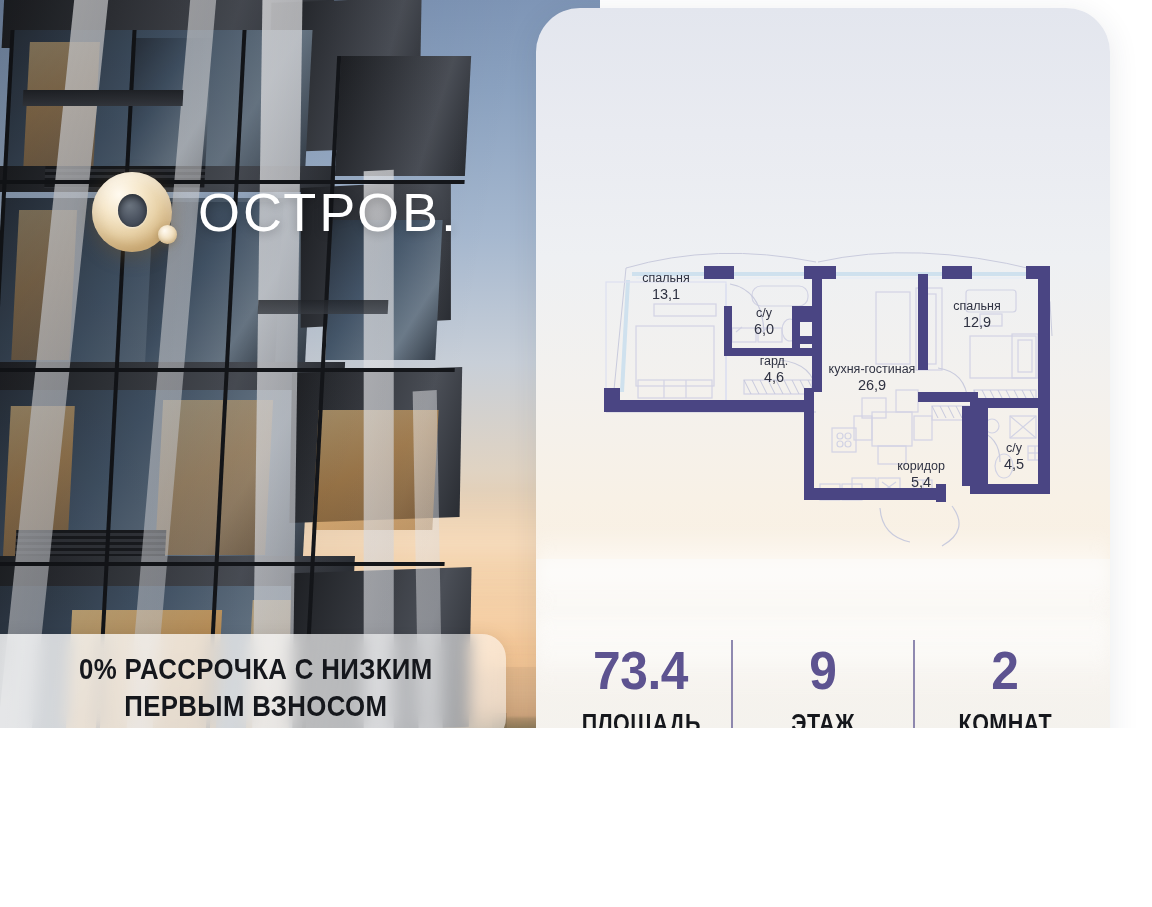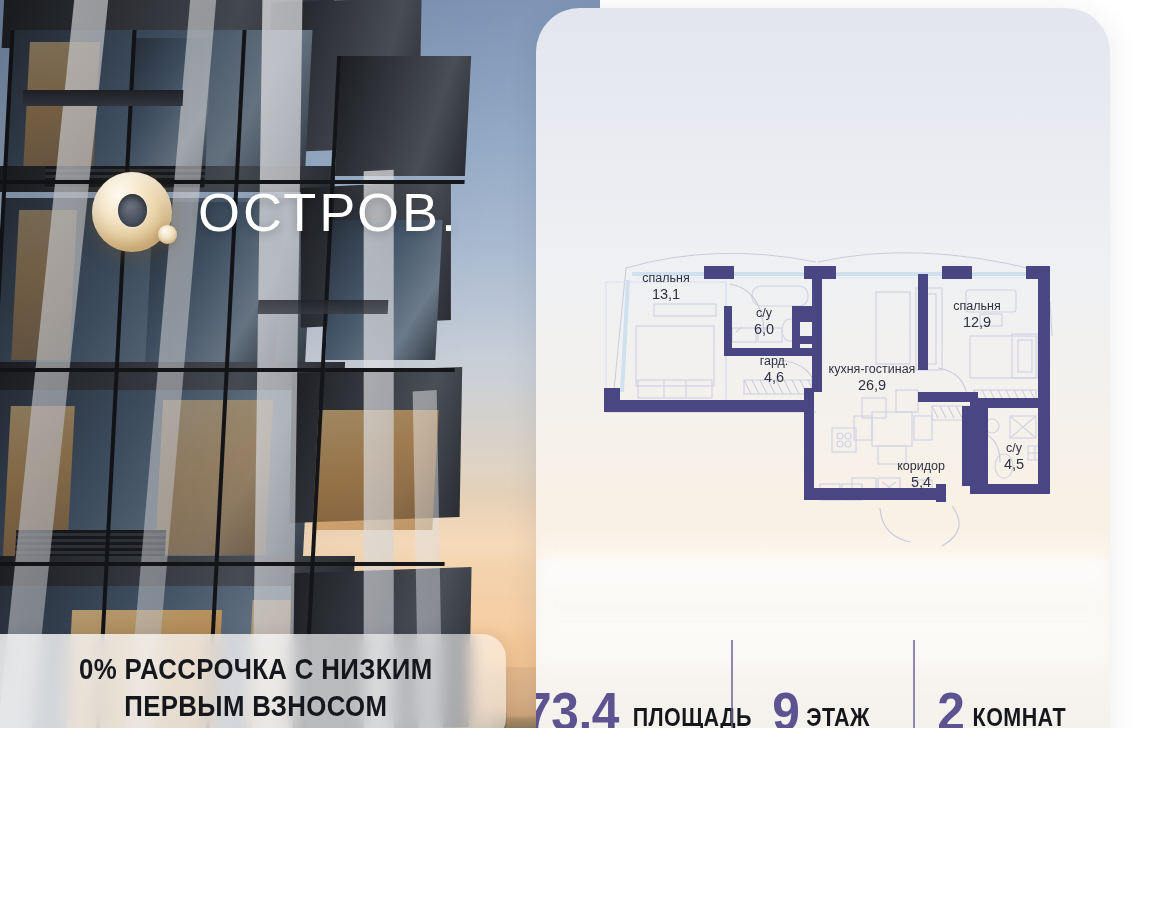--- a/index.html
+++ b/index.html
@@ -105,21 +105,21 @@
     filter:blur(8px);}
   .cc1{top:520px;} .cc2{top:575px;opacity:.75;} .cc3{top:600px;opacity:.5;}
 
   
   .plan{position:absolute;left:30px;top:232px;width:514px;height:312px;}
   .plan svg{display:block;}
 
   
   .stats{position:absolute;left:0;right:0;top:632px;display:flex;align-items:flex-end;
     justify-content:center;z-index:10;}
-  .stat{display:flex;flex-direction:row;align-items:center;width:152px;justify-content:center;}
+  .stat{display:flex;flex-direction:column;align-items:center;width:152px;justify-content:center;}
   .stat-num{font-size:54px;font-weight:700;color:#5d5390;line-height:1;
     letter-spacing:-.5px;transform:scaleX(.92);}
   .stat-lbl{margin-top:12px;font-size:25px;font-weight:700;color:#15171c;
     letter-spacing:.5px;transform:scaleX(.86);}
   .divider{width:2px;height:96px;background:#6b6398;opacity:.75;margin:0 14px 2px;align-self:flex-end;}
 </style>
 </head>
 <body>
 
 <div id="stage">

